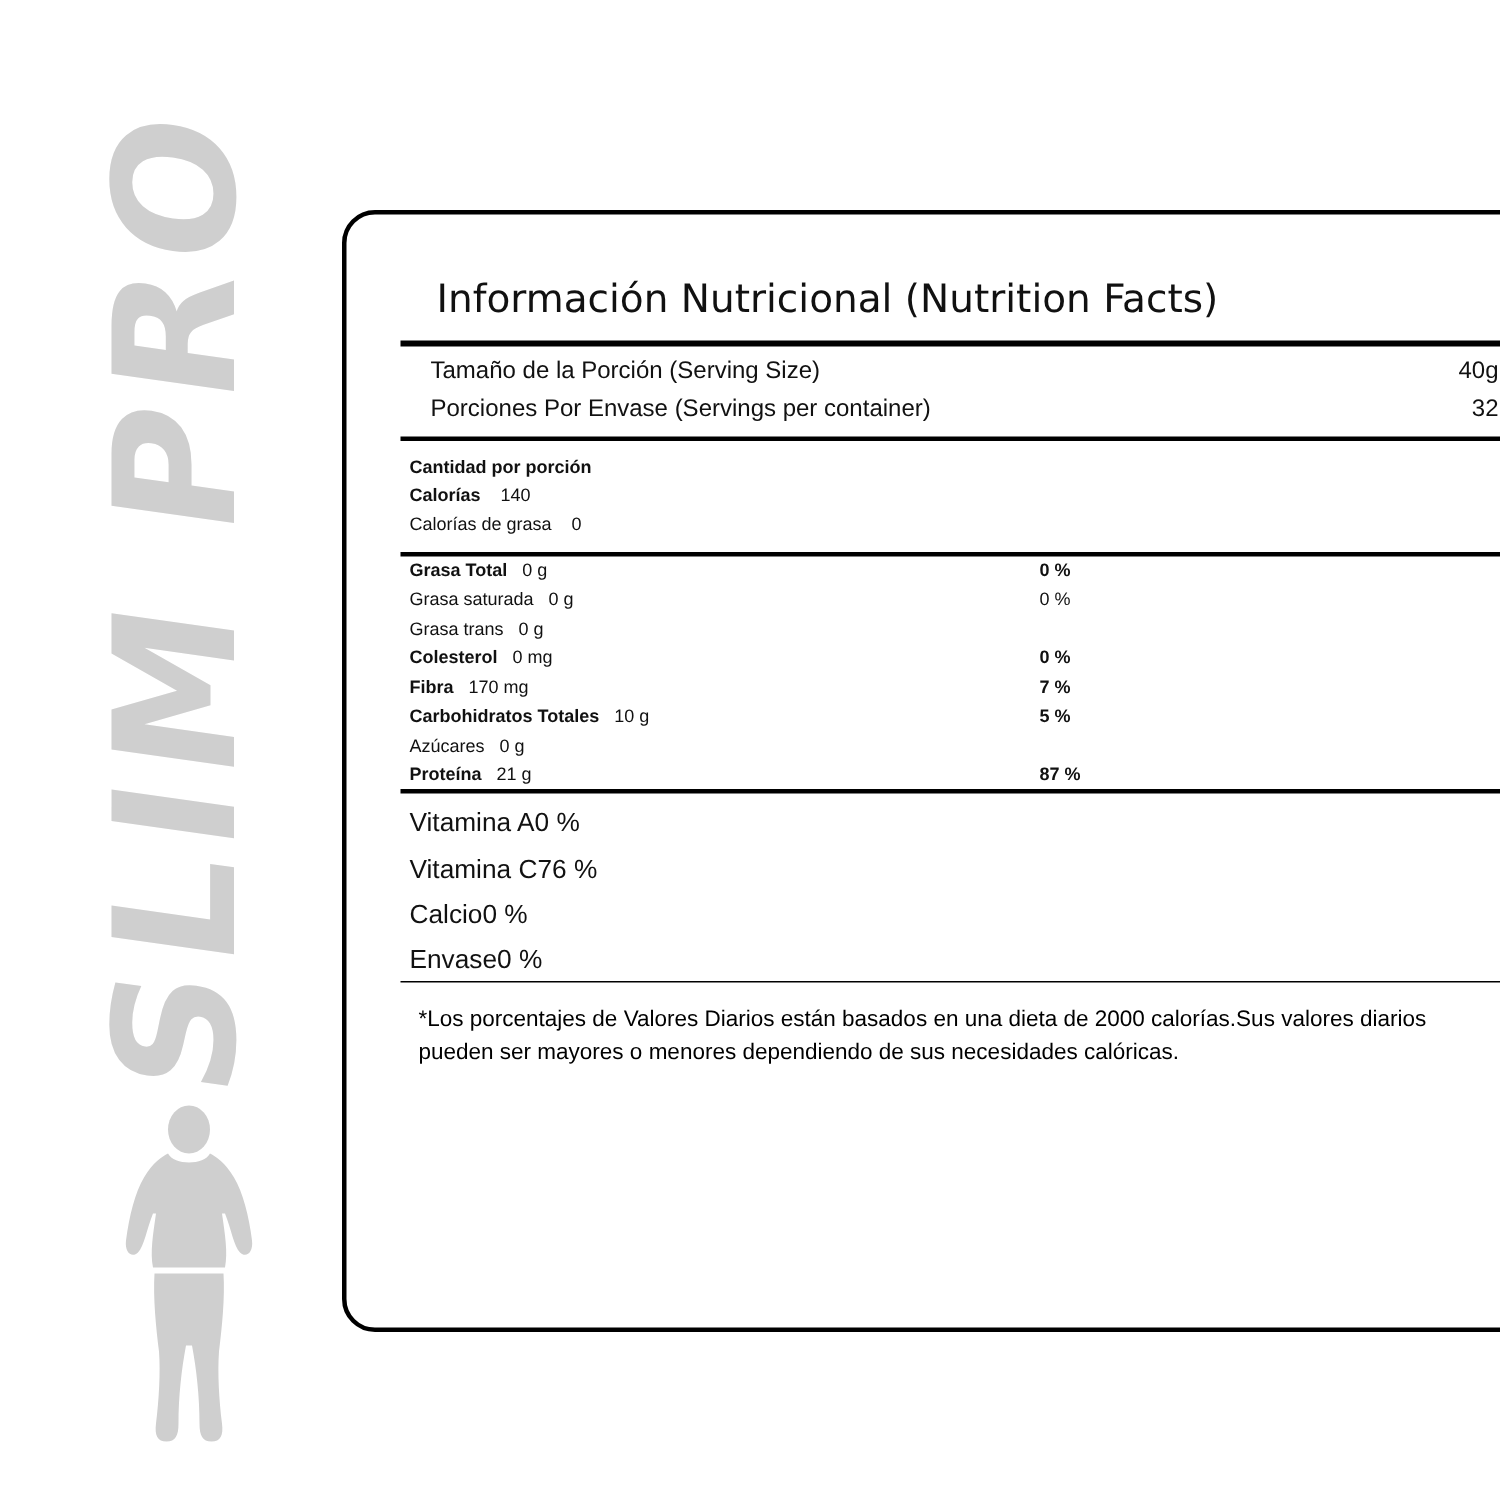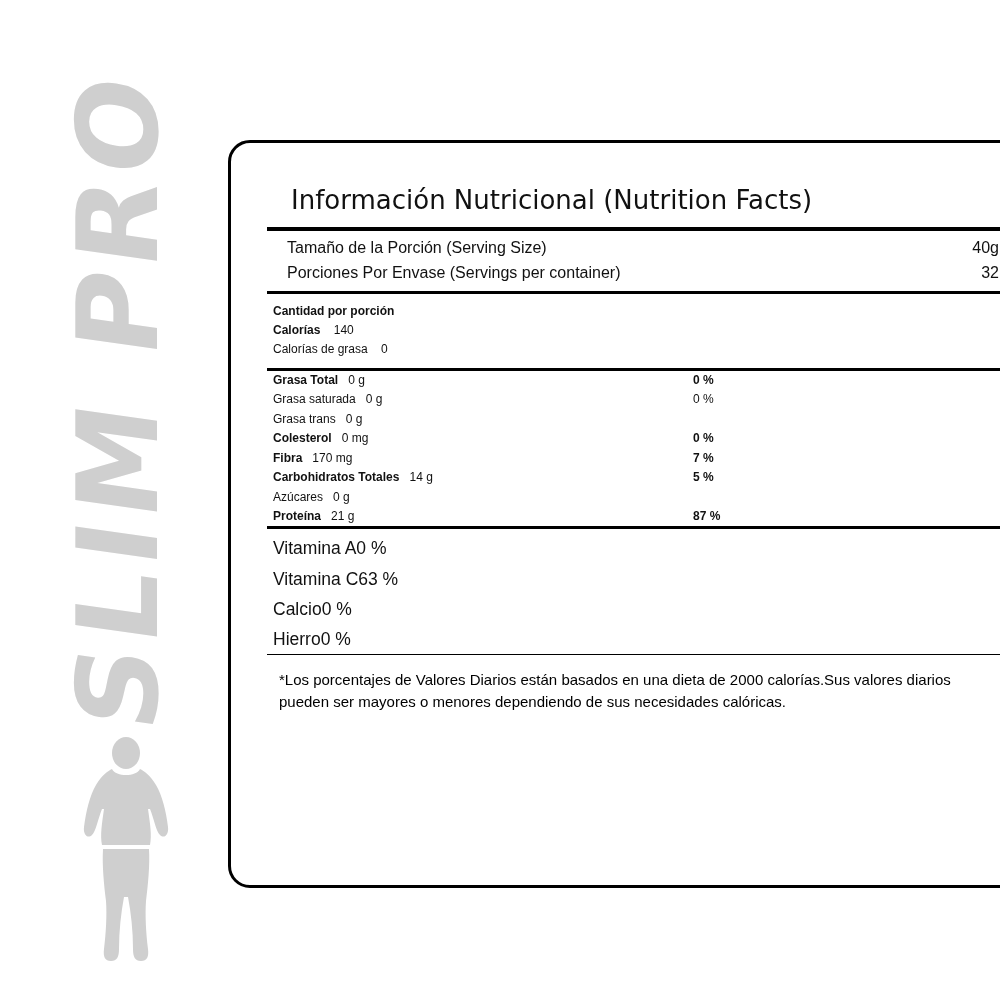--- a/index.html
+++ b/index.html
@@ -189,30 +189,30 @@
 
   <div class="rule-med"></div>
 
 
   <div class="nutrients" id="nutrient-list">
       <div class="nrow indent-0"><span class="name bold">Grasa Total</span><span class="val">0 g</span><span class="pct bold">0 %</span></div>
       <div class="nrow indent-1"><span class="name">Grasa saturada</span><span class="val">0 g</span><span class="pct">0 %</span></div>
       <div class="nrow indent-1"><span class="name">Grasa trans</span><span class="val">0 g</span><span class="pct"></span></div>
       <div class="nrow indent-0"><span class="name bold">Colesterol</span><span class="val">0 mg</span><span class="pct bold">0 %</span></div>
       <div class="nrow indent-0"><span class="name bold">Fibra</span><span class="val">170 mg</span><span class="pct bold">7 %</span></div>
-      <div class="nrow indent-0"><span class="name bold">Carbohidratos Totales</span><span class="val">14 g</span><span class="pct bold">5 %</span></div>
+      <div class="nrow indent-0"><span class="name bold">Carbohidratos Totales</span><span class="val">10 g</span><span class="pct bold">5 %</span></div>
       <div class="nrow indent-1"><span class="name">Azúcares</span><span class="val">0 g</span><span class="pct"></span></div>
       <div class="nrow indent-0"><span class="name bold">Proteína</span><span class="val">21 g</span><span class="pct bold">87 %</span></div>
     </div>
 
   <div class="rule-med"></div>
 
   <div class="vitamins" id="vitamin-list">
       <div class="nrow indent-1"><span class="name">Vitamina A</span><span class="pct">0 %</span></div>
-      <div class="nrow indent-1"><span class="name">Vitamina C</span><span class="pct">63 %</span></div>
+      <div class="nrow indent-1"><span class="name">Vitamina C</span><span class="pct">76 %</span></div>
       <div class="nrow indent-1"><span class="name">Calcio</span><span class="pct">0 %</span></div>
-      <div class="nrow indent-1"><span class="name">Hierro</span><span class="pct">0 %</span></div>
+      <div class="nrow indent-1"><span class="name">Envase</span><span class="pct">0 %</span></div>
     </div>
 
   <div class="rule-thin"></div>
 
   <div class="footnote">*Los porcentajes de Valores Diarios están basados en una dieta de 2000 calorías.Sus valores diarios pueden ser mayores o menores dependiendo de sus necesidades calóricas.</div>
 </div>
 
 </body></html>

